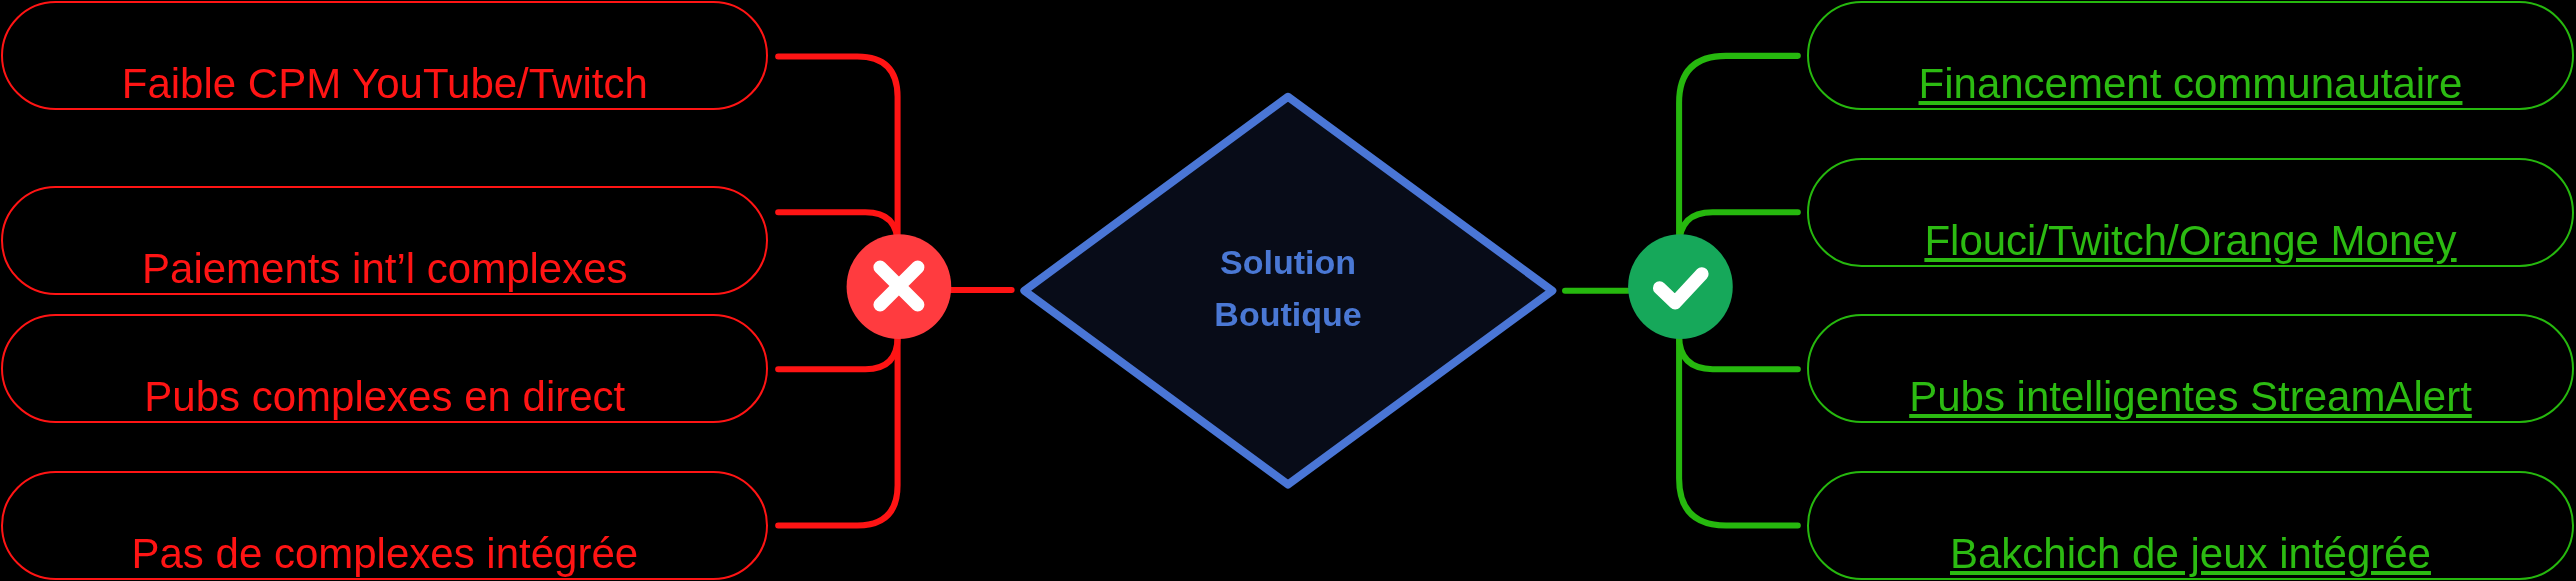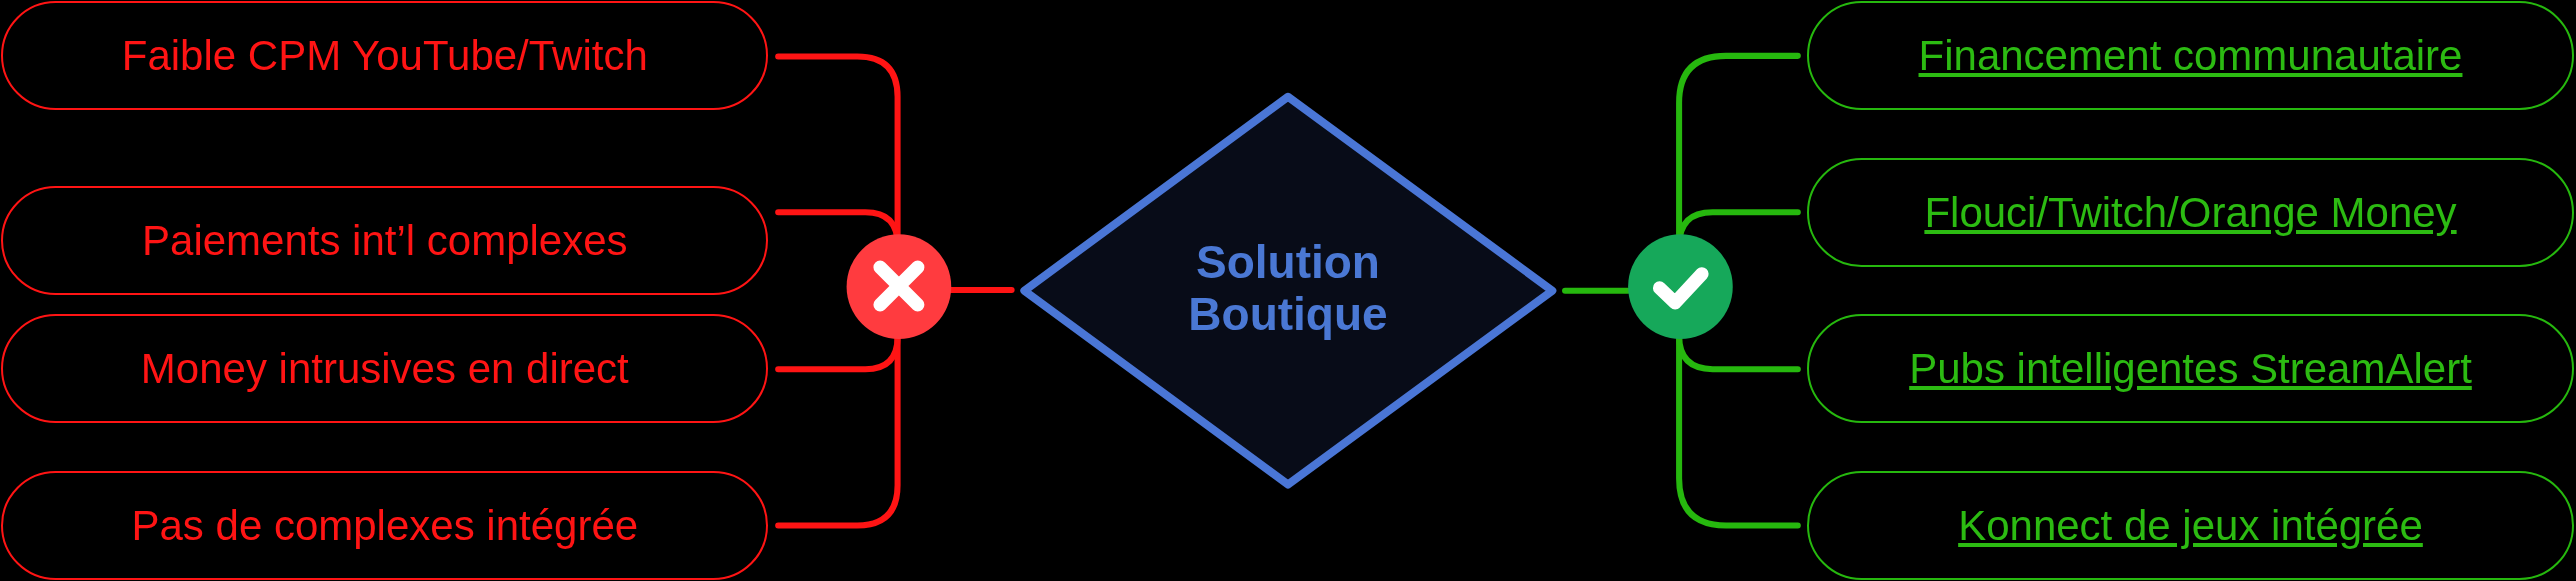--- a/index.html
+++ b/index.html
@@ -1,28 +1,28 @@
 <!DOCTYPE html>
 <html style="font-size:10.7px"><head>
 <meta charset="utf-8">
 <style>
   html, body { margin: 0; padding: 0; background: #000; }
   body { width: 2576px; height: 582px; position: relative; overflow: hidden; font-family: "Liberation Sans", "DejaVu Sans", sans-serif; }
   svg.lines { position: absolute; left: 0; top: 0; }
   .box {
     position: absolute; box-sizing: border-box; height: 109px;
     border: 2.7px solid; border-radius: 55px; background: #000;
-    display: flex; align-items: center; justify-content: center;
+    display: flex; align-items: flex-end; justify-content: center;
     font-size: 42px; white-space: nowrap;
   }
   .box.red { border-color: #ff1414; color: #ff1414; left: 1.3px; width: 767px; }
   .box.green { border-color: #26b80e; color: #2cbb12; left: 1807px; width: 767px; text-decoration: underline; }
   .center-label {
     position: absolute; left: 1154px; width: 268px; top: 236px;
-    text-align: center; color: #4a78d4; font-weight: bold; font-size: 46px; line-height: 52px;
+    text-align: center; color: #4a78d4; font-weight: bold; font-size: 34px; line-height: 52px;
   }
 </style>
 </head>
 <body>
 
 <svg class="lines" width="2576" height="582" viewBox="0 0 3840 867">
 
   <g fill="none" stroke="#ff1414" stroke-width="9" stroke-linecap="round">
     <path d="M1160 84 H1278 Q1338 84 1338 144 V723 Q1338 783 1278 783 H1160"></path>
     <path d="M1160 316 H1290 Q1338 316 1338 364"></path>
@@ -50,36 +50,36 @@
   </g>
 </svg>
 
 <div class="box red" style="top:1.3px;">
     <span>Faible CPM YouTube/Twitch</span>
   </div>
 <div class="box red" style="top:158px;margin-top:28px;">
     <span>Paiements int’l complexes</span>
   </div>
 <div class="box red" style="top:314px;">
-    <span>Money intrusives en direct</span>
+    <span>Pubs complexes en direct</span>
   </div>
 <div class="box red" style="top:471px;">
     <span>Pas de complexes intégrée</span>
   </div>
 
 <div class="center-label">
   <div>Solution</div>
   <div>Boutique</div>
 </div>
 
 <div class="box green" style="top:1.3px;">
     <span>Financement communautaire</span>
   </div>
 <div class="box green" style="top:158px;">
     <span>Flouci/Twitch/Orange Money</span>
   </div>
 <div class="box green" style="top:314px;">
     <span>Pubs intelligentes StreamAlert</span>
   </div>
 <div class="box green" style="top:471px;">
-    <span>Konnect de jeux intégrée</span>
+    <span>Bakchich de jeux intégrée</span>
   </div>
 
 
 </body></html>

